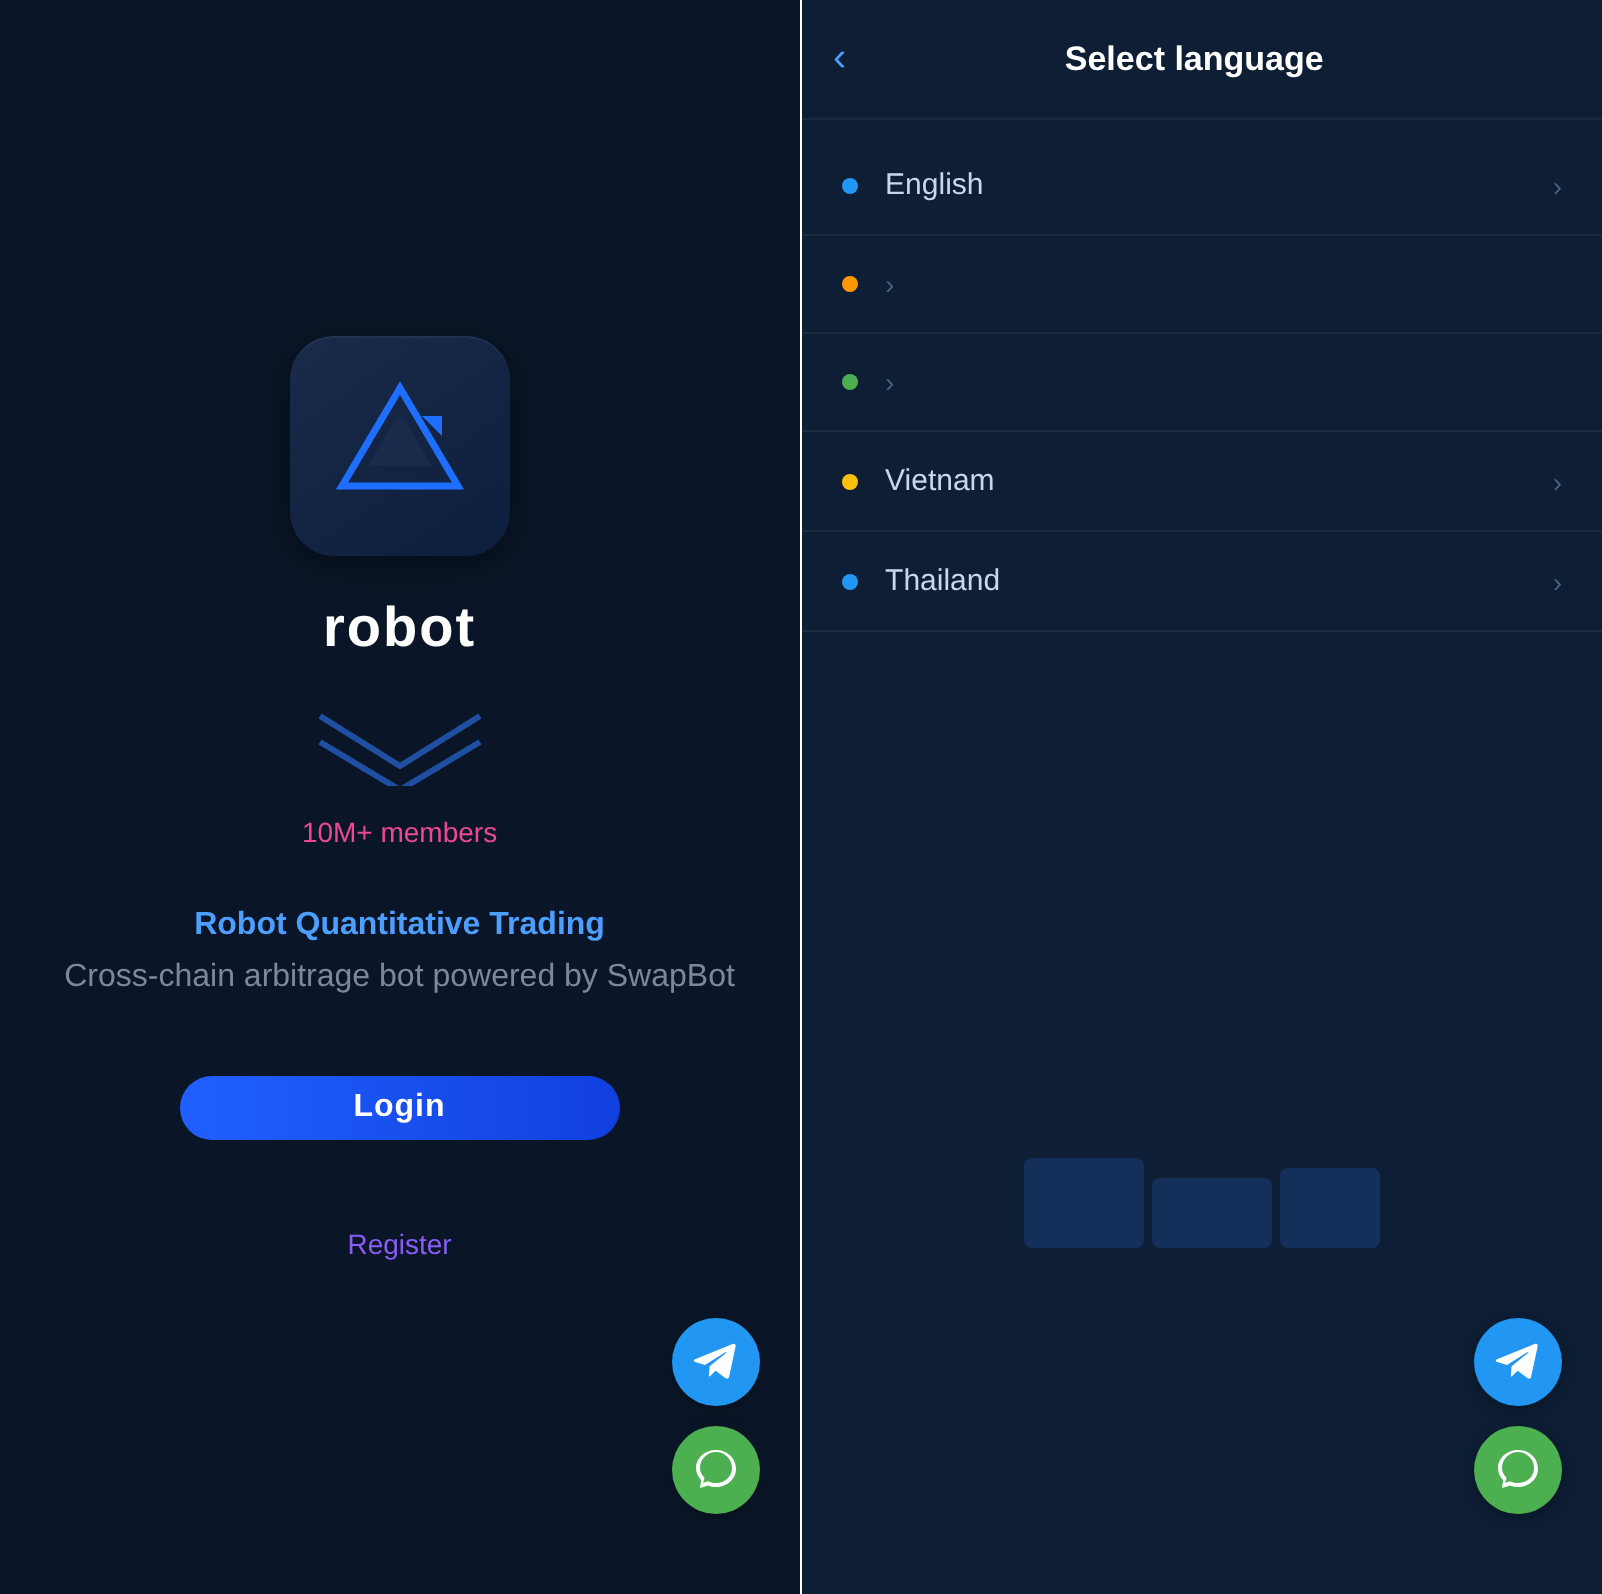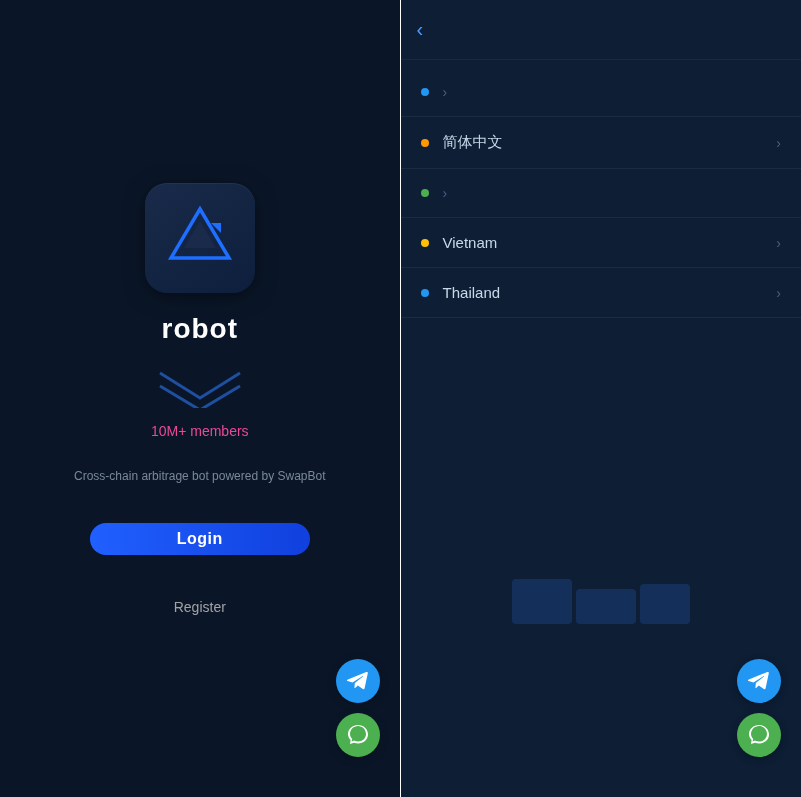--- a/index.html
+++ b/index.html
@@ -68,41 +68,41 @@
 
     .trading-title {
       color: #4d9fff;
       font-size: 16px;
       font-weight: 600;
       margin-bottom: 8px;
     }
 
     .trading-subtitle {
       color: #7a8899;
-      font-size: 12px;
+      font-size: 16px;
       margin-bottom: 40px;
       text-align: left;
     }
 
     .login-button {
       width: 220px;
       height: 32px;
       background: linear-gradient(90deg, #2060ff, #1040dd);
       border: none;
       border-radius: 24px;
       color: #ffffff;
       font-size: 16px;
       font-weight: 600;
       cursor: pointer;
       margin-bottom: 20px;
       letter-spacing: 0.5px;
     }
 
     .register-link {
-      color: #a3a3a3;
+      color: #8b5cf6;
       font-size: 14px;
       cursor: pointer;
       text-decoration: none;
       margin-top: 24px;
     }
 
     .fab-container-left {
       position: absolute;
       bottom: 40px;
       right: 20px;
@@ -267,20 +267,21 @@
   <div class="app-name">robot</div>
 
   <div class="chevron-decoration">
     <svg width="100" height="50" viewBox="0 0 100 50" class="chevron-svg">
       <polyline points="10,15 50,40 90,15" fill="none" stroke="#1e4fa0" stroke-width="3"></polyline>
       <polyline points="10,28 50,52 90,28" fill="none" stroke="#1e4fa0" stroke-width="3"></polyline>
     </svg>
   </div>
 
   <div class="members-text">10M+ members</div>
+  <div class="trading-title">Robot Quantitative Trading</div>
   <div class="trading-subtitle">Cross-chain arbitrage bot powered by SwapBot</div>
 
   <button class="login-button">Login</button>
   <a class="register-link" href="#">Register</a>
 
   <div class="fab-container-left">
     <div class="fab-telegram">
       <svg width="24" height="24" viewBox="0 0 24 24" fill="white">
         <path d="M21.8,4.2l-3.2,15.1c-0.2,1-0.9,1.3-1.8,0.8l-5-3.7l-2.4,2.3c-0.3,0.3-0.5,0.5-1,0.5l0.4-5.1L17,7.5c0.4-0.4-0.1-0.6-0.6-0.2l-9.9,6.2L1.6,12c-1-0.3-1-1,0.2-1.5L20.3,3C21.2,2.7,22,3.2,21.8,4.2z"></path>
       </svg>
@@ -293,32 +294,33 @@
   </div>
 
 </div>
 
 <div class="panel-divider"></div>
 
 <div class="right-panel">
 
   <div class="right-header">
     <button class="back-button">‹</button>
+    <div class="panel-title">Select language</div>
   </div>
 
   <div class="language-list">
 
     <div class="language-item">
       <div class="lang-dot dot-blue"></div>
+      <span class="lang-name">English</span>
       <span class="lang-chevron">›</span>
     </div>
 
     <div class="language-item">
       <div class="lang-dot dot-orange"></div>
-      <span class="lang-name">简体中文</span>
       <span class="lang-chevron">›</span>
     </div>
 
     <div class="language-item">
       <div class="lang-dot dot-green"></div>
       <span class="lang-chevron">›</span>
     </div>
 
     <div class="language-item">
       <div class="lang-dot dot-yellow"></div>

